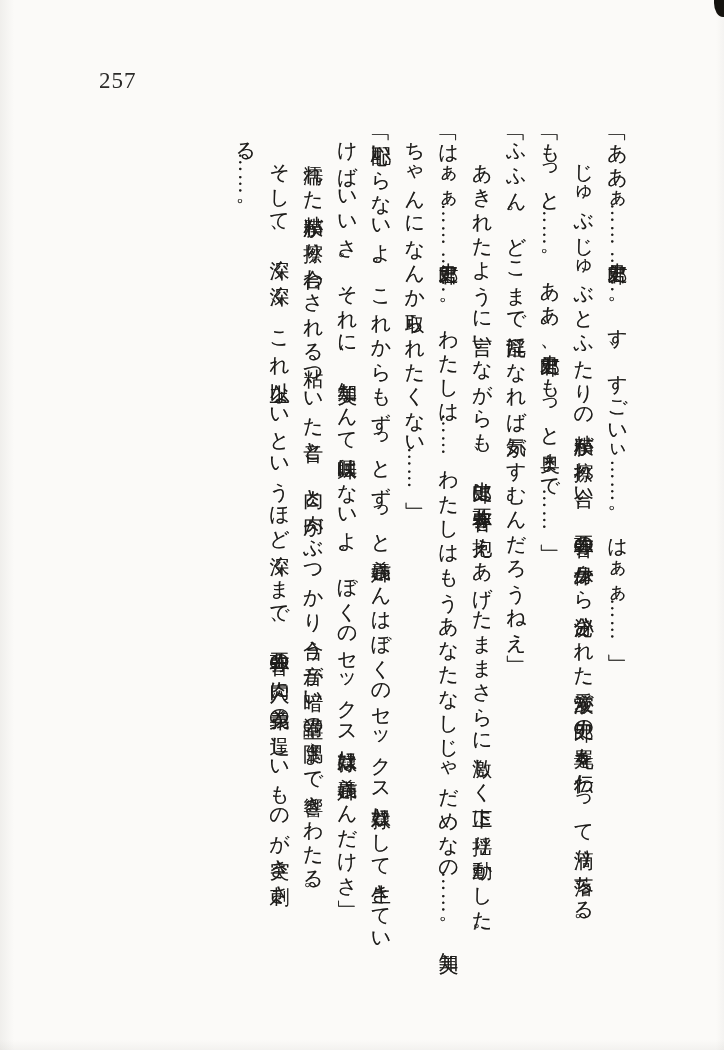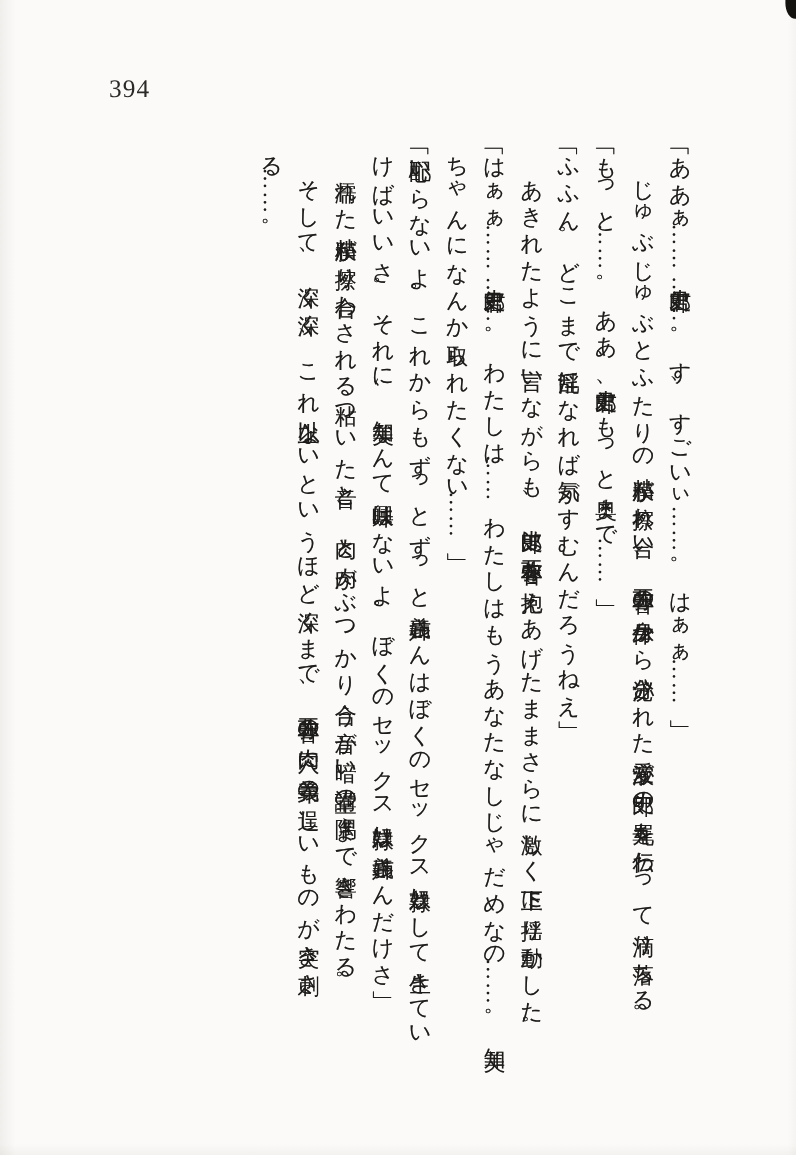--- a/index.html
+++ b/index.html
@@ -68,21 +68,21 @@
     text-indent: 21.5px;
   }
 </style>
 </head>
 <body>
 
 <div class="page">
 
   <div class="scan-mark"></div>
 
-  <div class="page-number">394</div>
+  <div class="page-number">257</div>
 
   <div class="text-block">
     <p>「ああぁ……史郎君……。す、すごいぃ……。はぁぁ……」</p>
     <p class="indent">じゅぶじゅぶとふたりの粘膜が擦れ合い、亜弥香の身体から分泌された愛液が史郎の睾丸を伝わって滴り落ちる。</p>
     <p>「もっと……。ああ、史郎君、もっと奥まで……」</p>
     <p>「ふふん。どこまで淫乱になれば気がすむんだろうねえ」</p>
     <p class="indent">あきれたように言いながらも、史郎は亜弥香を抱えあげたままさらに激しく上下に揺り動かした。</p>
     <p>「はぁぁ……史郎君……。わたしは……わたしはもうあなたなしじゃだめなの……。知美ちゃんになんか取られたくない……」</p>
     <p>「心配いらないよ。これからもずっとずっと義姉さんはぼくのセックス奴隷として生きていけばいいさ。それに、知美なんて興味はないよ。ぼくのセックス奴隷は義姉さんだけさ」</p>
     <p class="indent">濡れた粘膜が擦り合わされる粘ついた音と、肉と肉がぶつかり合う音が暗い講堂の隅々まで響きわたる。</p>

